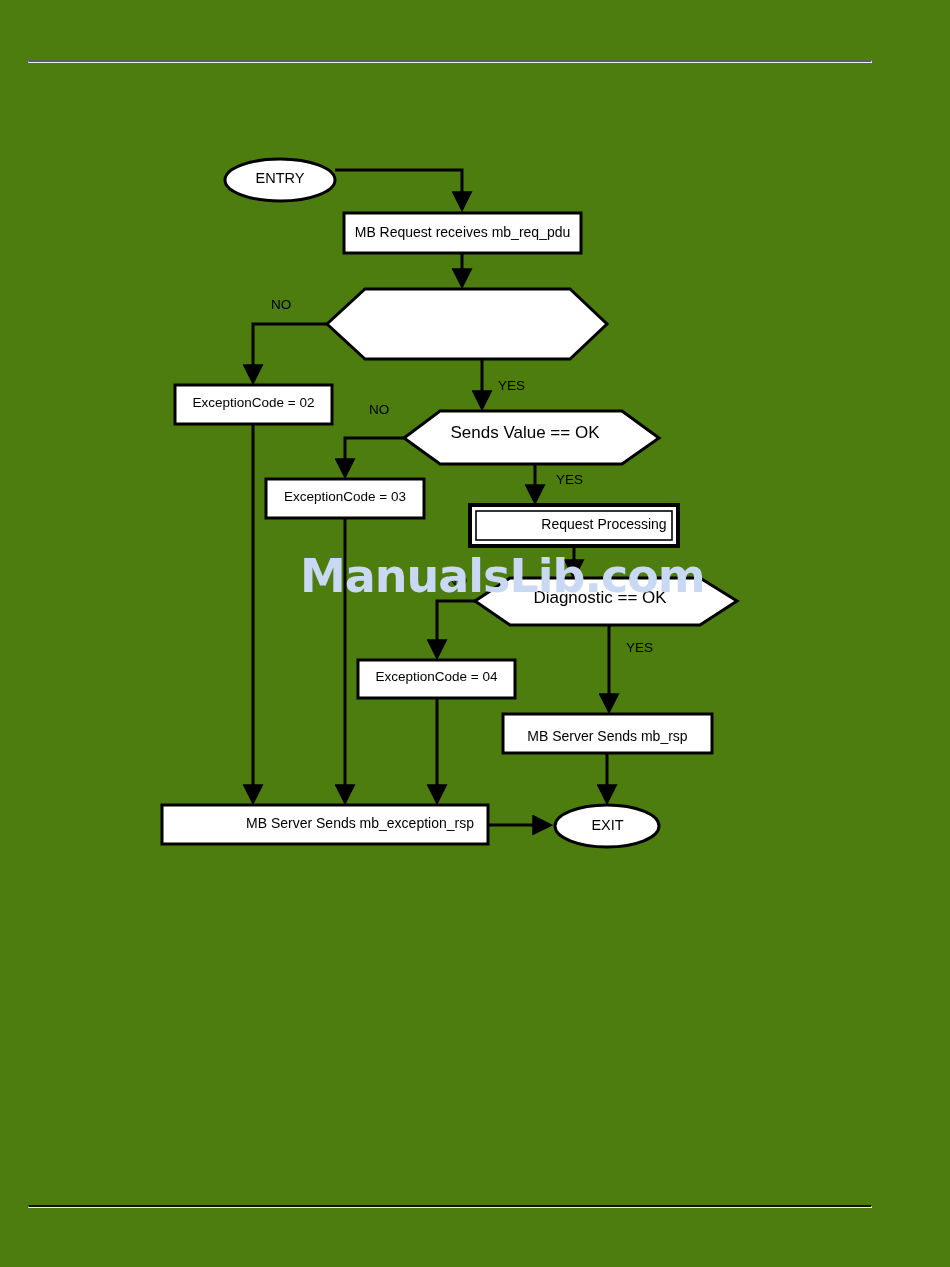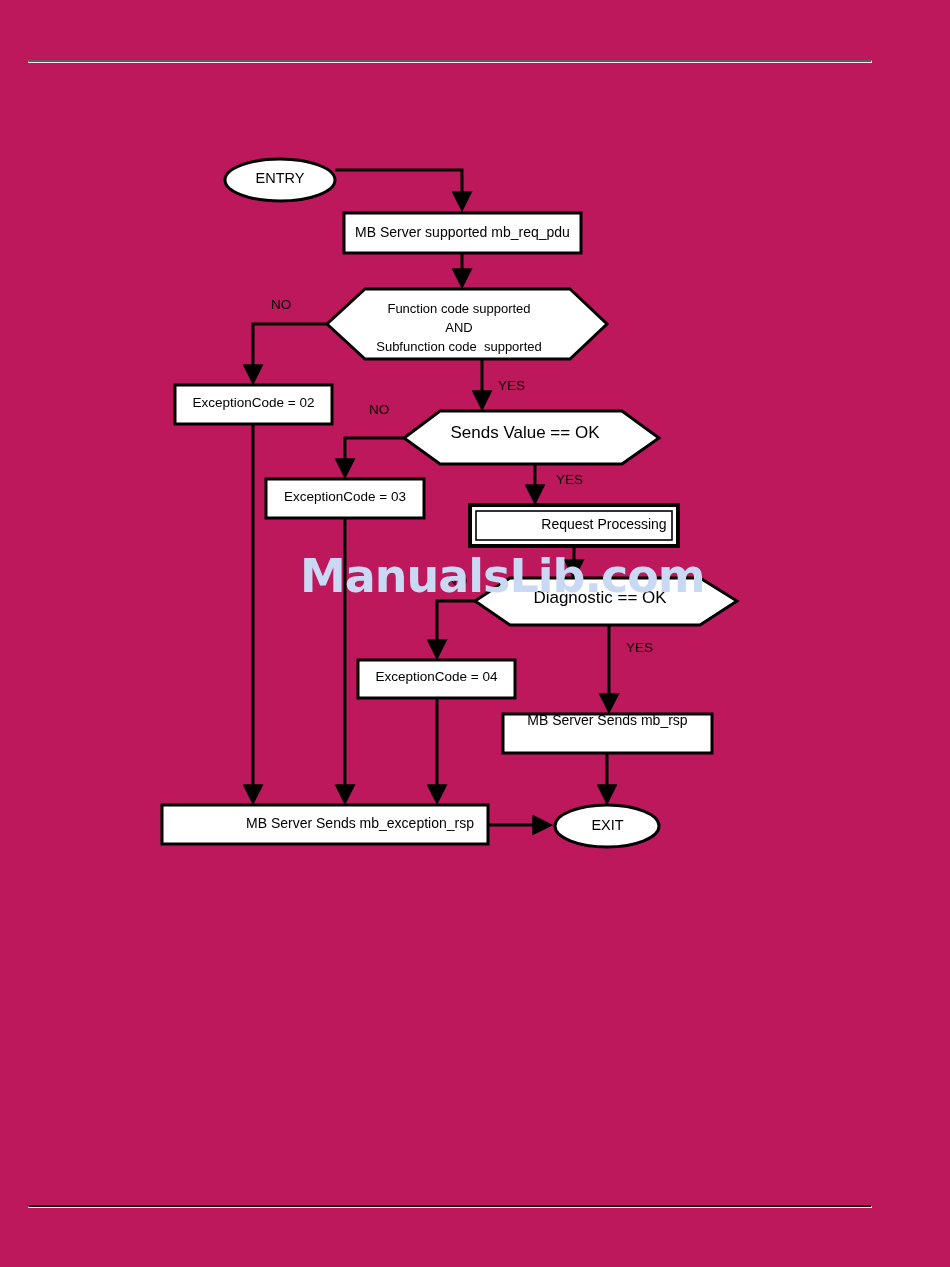--- a/index.html
+++ b/index.html
@@ -11,21 +11,21 @@
     width: 950px;
     height: 1267px;
     position: relative;
     overflow: hidden;
     font-family: "Liberation Sans", sans-serif;
     color: #000000;
   }
   #page {
     position: absolute;
     inset: 0;
-    background: #be185d;
+    background: #4d7c0f;
     text-decoration: underline;
   }
   .rule {
     position: absolute;
     left: 28px;
     width: 842px;
     height: 0;
   }
   #header-rule {
     top: 52px;
@@ -62,21 +62,21 @@
   .lbl-entry      { left: 225px; top: 170px; width: 110px; font-size: 14.5px; }
   .lbl-exit       { left: 555px; top: 817px; width: 105px; font-size: 14.5px; }
   .lbl-recv       { left: 344px; top: 224px; width: 237px; font-size: 14px; }
   .lbl-dec1       { left: 334px; top: 300px; width: 250px; font-size: 13px; line-height: 1.45; }
   .lbl-exc01      { left: 175px; top: 395px; width: 157px; font-size: 13.5px; }
   .lbl-dec2       { left: 410px; top: 423px; width: 230px; font-size: 17px; }
   .lbl-exc03      { left: 266px; top: 489px; width: 158px; font-size: 13.5px; }
   .lbl-reqproc    { left: 472px; top: 516px; width: 204px; font-size: 14px; padding-left: 30px; }
   .lbl-dec3       { left: 485px; top: 588px; width: 230px; font-size: 17px; }
   .lbl-exc04      { left: 358px; top: 669px; width: 157px; font-size: 13.5px; }
-  .lbl-mbrsp      { left: 503px; top: 712px; width: 209px; font-size: 14px; }
+  .lbl-mbrsp      { left: 503px; top: 728px; width: 209px; font-size: 14px; }
   .lbl-excrsp     { left: 174px; top: 815px; width: 300px; font-size: 14px; text-align: right; }
 
   
   .branch {
     position: absolute;
     font-size: 13.5px;
     color: #000000;
     pointer-events: none;
     text-align: right;
   }
@@ -173,25 +173,22 @@
 
         <path d="M 488 825 L 548 825" marker-end="url(#arrow)"></path>
 
         <ellipse cx="607" cy="826" rx="52" ry="21" fill="#ffffff" stroke-width="3"></ellipse>
 
       </g>
     </svg>
 
     <div class="node-label lbl-entry">ENTRY</div>
 
-    <div class="node-label lbl-recv">MB Server supported mb_req_pdu</div>
-
-    <div class="node-label lbl-dec1">Function code supported
-AND
-Subfunction code  supported</div>
+    <div class="node-label lbl-recv">MB Request receives mb_req_pdu</div>
+
 
     <div class="node-label lbl-exc01">ExceptionCode = 02</div>
 
     <div class="node-label lbl-dec2">Sends Value == OK</div>
 
     <div class="node-label lbl-exc03">ExceptionCode = 03</div>
 
     <div class="node-label lbl-reqproc">Request Processing</div>
 
     <div class="node-label lbl-dec3">Diagnostic == OK</div>

